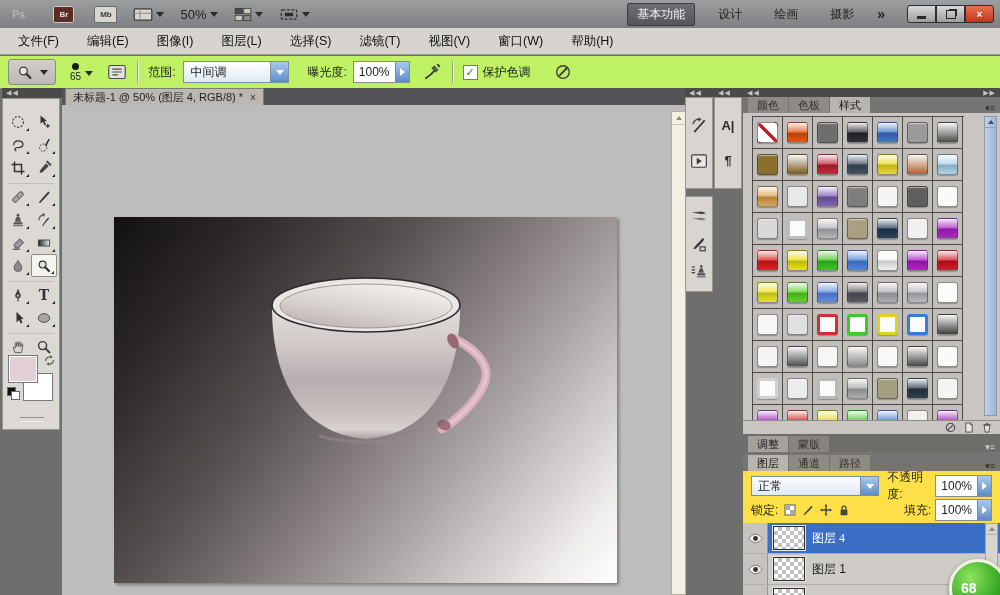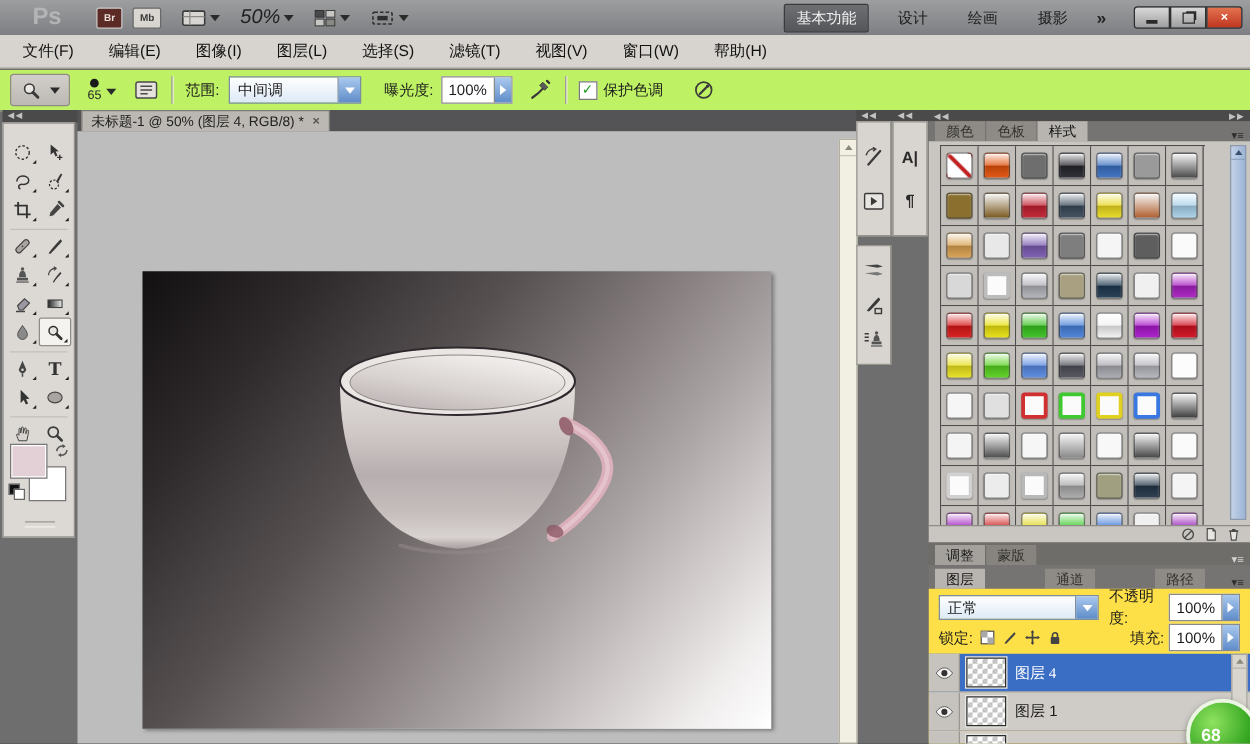--- a/index.html
+++ b/index.html
@@ -8,26 +8,26 @@
        -webkit-user-select:none;user-select:none;}
   .abs{position:absolute;}
   svg{display:block;}
   .caret{display:inline-block;width:0;height:0;border-left:4px solid transparent;border-right:4px solid transparent;border-top:5px solid #2a2a2a;}
   .caret-w{border-top-color:#fff;}
   .tri-r{display:inline-block;width:0;height:0;border-top:4px solid transparent;border-bottom:4px solid transparent;border-left:5px solid #fff;}
 
   
   .titlebar{left:0;top:0;width:1000px;height:28px;background:linear-gradient(#9c9ea0,#7d7f82);
             border-bottom:1px solid #46474a;display:flex;align-items:center;}
-  .ps-logo{margin-left:26px;font-size:19px;font-weight:bold;color:#b2b4b6;}
+  .ps-logo{margin-left:12px;font-size:11px;font-weight:bold;color:#b2b4b6;}
   .tb-sq{height:15px;display:flex;align-items:center;justify-content:center;border-radius:2px;font-size:8px;font-weight:bold;}
   .br-btn{margin-left:28px;width:19px;background:#5d2b26;border:1px solid #c9c9c9;color:#e8e0d8;}
-  .mb-btn{margin-left:8px;width:21px;background:#d9d6d1;border:1px solid #6a6a6a;color:#3a3a3a;}
+  .mb-btn{margin-left:20px;width:21px;background:#d9d6d1;border:1px solid #6a6a6a;color:#3a3a3a;}
   .tb-group{display:flex;align-items:center;margin-left:16px;gap:3px;}
-  .tb-txt{font-size:16px;color:#1f1f1f;font-style:italic;}
+  .tb-txt{font-size:13px;color:#1f1f1f;}
   .ws-area{margin-left:auto;display:flex;align-items:center;gap:14px;}
   .ws-btn{padding:2px 9px;font-size:12px;font-weight:normal;color:#1d1d1d;}
   .ws-btn.active{background:linear-gradient(#6d6f72,#54565a);border:1px solid #3b3b3d;border-radius:2px;color:#f2f2f2;}
   .ws-more{font-size:14px;font-weight:bold;color:#242424;letter-spacing:-2px;}
   .winbtns{display:flex;margin:0 6px 0 10px;}
   .winbtn{width:27px;height:16px;border:1px solid #2e2e2e;background:linear-gradient(#d9d9d9,#9e9ea0);
           display:flex;align-items:center;justify-content:center;}
   .winbtn:first-child{border-radius:3px 0 0 3px;}
   .winbtn.close{border-radius:0 3px 3px 0;background:linear-gradient(#e4734f,#bf3520);color:#fff;font-weight:bold;font-size:10px;}
   .min-glyph{width:9px;height:3px;background:#2a2a2a;margin-top:6px;}
@@ -763,21 +763,21 @@
 
   <div class="abs tabrow atabs">
     <div id="adjust-tabs" style="display:flex;align-items:flex-end;">
         <div class="ptab active">调整</div>
         <div class="ptab">蒙版</div>
       </div>
     <span class="pmenu lt">▾≡</span>
   </div>
 
   <div class="abs tabrow ltabs">
-    <div id="layer-tabs" style="display:flex;align-items:flex-end;gap:47px;">
+    <div id="layer-tabs" style="display:flex;align-items:flex-end;">
         <div class="ptab active">图层</div>
         <div class="ptab">通道</div>
         <div class="ptab">路径</div>
       </div>
     <span class="pmenu">▾≡</span>
   </div>
 
   <div class="abs lbody">
     <div class="lrow" style="margin-top:3px;">
       <div class="select blend-sel">

